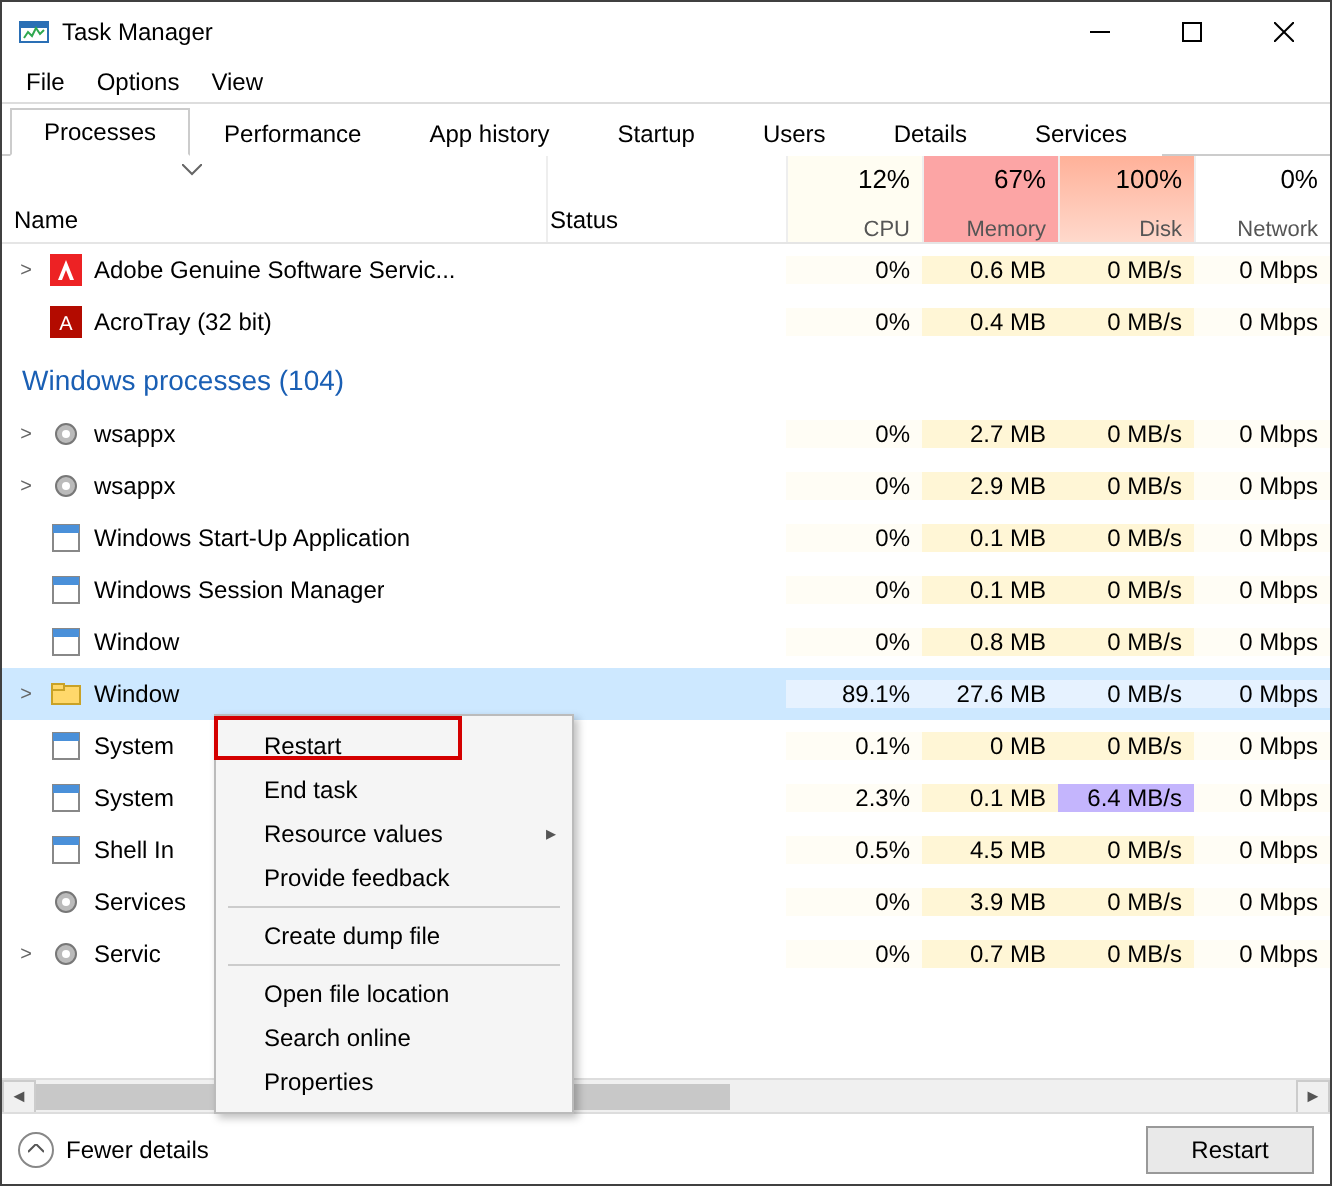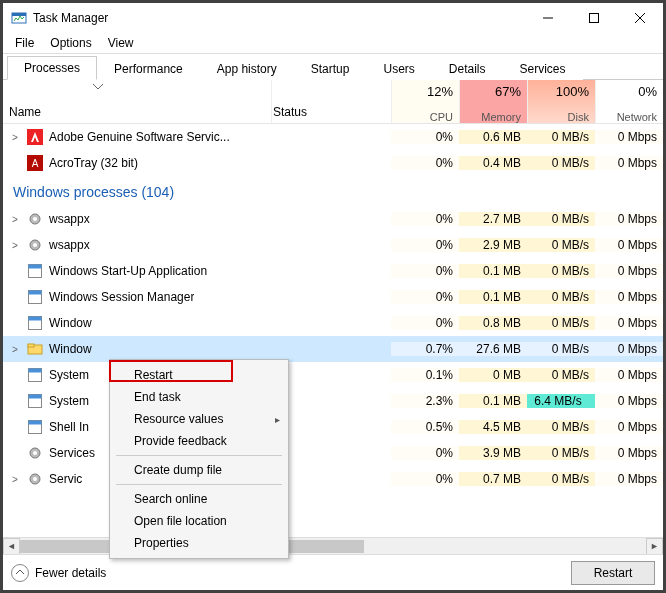--- a/index.html
+++ b/index.html
@@ -1,17 +1,17 @@
 <!DOCTYPE html>
 <html><head>
 <meta charset="utf-8">
 <style>
   * { box-sizing: border-box; }
   html, body { margin:0; padding:0; font-family: "Segoe UI", Arial, sans-serif; font-size:12px; color:#000; background:#fff; }
-  .window { width:666px; height:593px; border:3px solid #404040; display:flex; flex-direction:column; position:relative; background:#fff; }
+  .window { width:666px; height:593px; border:1px solid #404040; display:flex; flex-direction:column; position:relative; background:#fff; }
 
   
   .titlebar { height:30px; display:flex; align-items:center; padding:0 0 0 8px; }
   .titlebar .app-icon { width:16px; height:16px; margin-right:6px; }
   .titlebar .title { flex:0 0 auto; font-size:12px; }
   .titlebar .spacer { flex:1; }
   .titlebar .ctrl { width:46px; height:30px; display:flex; align-items:center; justify-content:center; }
 
   
   .menubar { height:20px; display:flex; align-items:center; padding:0 4px; }
@@ -43,21 +43,21 @@
   .row.sel { background:#cde8ff; }
   .cell-name { flex:1; display:flex; align-items:center; padding-left:6px; overflow:hidden; white-space:nowrap; }
   .cell-name .exp { width:12px; text-align:center; color:#666; font-size:10px; }
   .cell-name .exp.none { visibility:hidden; }
   .cell-name .pic { width:16px; height:16px; margin:0 6px; flex-shrink:0; }
   .cell-name .txt { overflow:hidden; text-overflow:ellipsis; }
   .cell-status { width:120px; }
   .cell-m { width:68px; text-align:right; padding-right:6px; font-size:12px; }
   .heat0 { background:#fffdf5; }
   .heat1 { background:#fff6d6; }
-  .heat2 { background:#5eead4;text-align:center; }
+  .heat2 { background:#c4b5fd; }
   .heatS { background:#e6f2ff; }
 
   .group-hdr { padding:8px 0 6px 10px; color:#1a5fb4; font-size:14px; }
 
   
   .hscroll { height:17px; background:#f0f0f0; border-top:1px solid #ddd; display:flex; align-items:center; }
   .hscroll .arrow { width:17px; height:17px; display:flex; align-items:center; justify-content:center; background:#f0f0f0; border:1px solid #ccc; font-size:9px; color:#555;}
   .hscroll .track { flex:1; position:relative; height:17px; }
   .hscroll .thumb { position:absolute; left:0; top:2px; height:13px; width:55%; background:#c8c8c8;}
 
@@ -284,21 +284,21 @@
             <span class="exp">&gt;</span>
             <span class="pic">
               <svg width="16" height="16">
                 <rect x="1" y="4" width="14" height="9" fill="#ffd86b" stroke="#c9a227"></rect>
                 <rect x="1" y="3" width="6" height="3" fill="#ffd86b" stroke="#c9a227"></rect>
               </svg>
             </span>
             <span class="txt">Window</span>
           </div>
           <div class="cell-status"></div>
-          <div class="cell-m heatS">0.7%</div>
+          <div class="cell-m heatS">89.1%</div>
           <div class="cell-m heatS">27.6 MB</div>
           <div class="cell-m heatS">0 MB/s</div>
           <div class="cell-m heatS">0 Mbps</div>
         </div>
         <div class="row">
           <div class="cell-name">
             <span class="exp none">&gt;</span>
             <span class="pic">
               <svg width="16" height="16">
                 <rect x="1.5" y="1.5" width="13" height="13" fill="#fff" stroke="#888"></rect>
@@ -420,24 +420,24 @@
       </div>
     <div class="mi">
         <span>Provide feedback</span>
       </div>
     <hr>
     <div class="mi">
         <span>Create dump file</span>
       </div>
     <hr>
     <div class="mi">
+        <span>Open file location</span>
+      </div>
+    <div class="mi">
         <span>Search online</span>
       </div>
     <div class="mi">
-        <span>Open file location</span>
-      </div>
-    <div class="mi">
         <span>Properties</span>
       </div>
   </div>
   <div class="redbox"></div>
 
 </div>
 
 </body></html>

